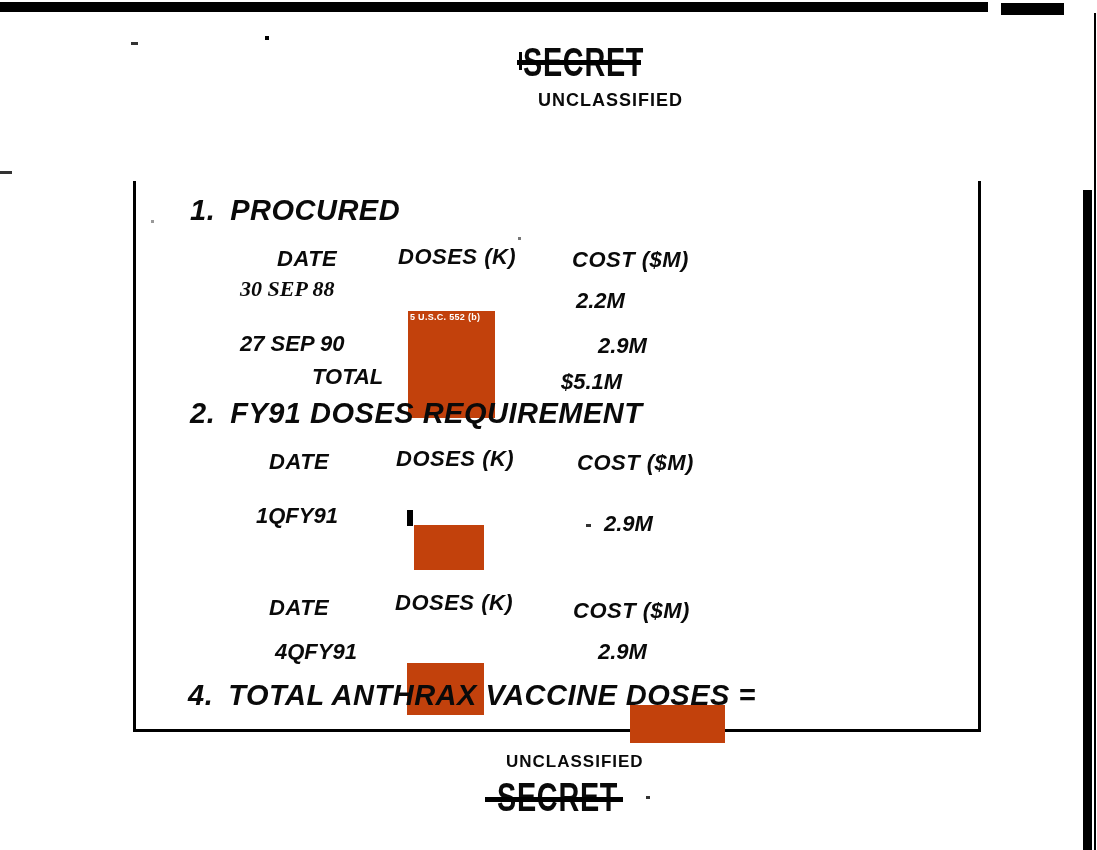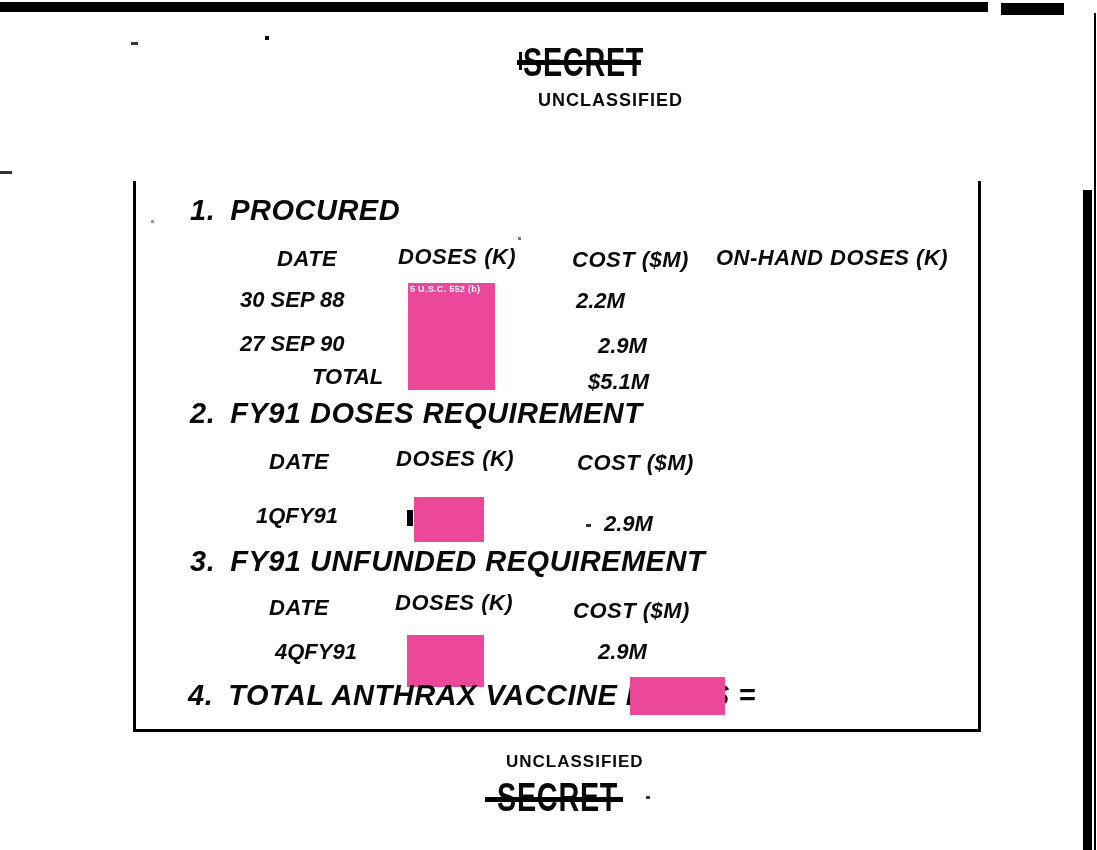--- a/index.html
+++ b/index.html
@@ -1,21 +1,21 @@
 <!DOCTYPE html>
 <html><head>
 <meta charset="utf-8">
 <style>
   html,body{margin:0;padding:0;background:#fff;}
   .page{position:relative;width:1097px;height:850px;background:#ffffff;overflow:hidden;
         font-family:"Liberation Sans",sans-serif;color:#0a0a0a;}
   .abs{position:absolute;white-space:nowrap;line-height:1;}
   .art{position:absolute;background:#000;}
   .speck{position:absolute;background:#333;}
-  .redact{position:absolute;background:#ec4899;}
+  .redact{position:absolute;background:#c2410c;margin-top:28px;}
   .redact .rlabel{color:#fff;font-size:9px;font-weight:bold;letter-spacing:.3px;
         font-style:normal;display:block;padding:1px 0 0 2px;white-space:nowrap;}
   .stamp{font-weight:bold;letter-spacing:1px;}
   .secret{font-size:40px;transform:scaleX(.72);transform-origin:left top;letter-spacing:1px;}
   .uncl-top{font-size:18px;letter-spacing:1px;font-weight:bold;}
   .uncl-bot{font-size:17px;letter-spacing:1px;font-weight:bold;}
   .it{font-style:italic;font-weight:bold;}
   .sec-head{font-size:29px;letter-spacing:.5px;}
   .sec-head .ht{margin-left:15px;}
   .colhead{font-size:22px;letter-spacing:.5px;}
@@ -46,49 +46,45 @@
   <div class="abs uncl-top" style="left:538px;top:91px;">UNCLASSIFIED</div>
 
   <div class="doc-box"></div>
 
   <div class="abs it sec-head" style="left:190px;top:196px;">
     <span>1.</span><span class="ht">PROCURED</span>
   </div>
   <div class="abs it colhead" style="left:277px;top:248px;">DATE</div>
   <div class="abs it colhead" style="left:398px;top:246px;">DOSES (K)</div>
   <div class="abs it colhead" style="left:572px;top:249px;">COST ($M)</div>
-  <div class="abs it colhead" style="left:716px;top:247px;">ON-HAND DOSES (K)</div>
 
-  <div class="abs it cell" style="left:240px;top:289px;">30 SEP 88</div>
+  <div class="abs it cell" style="left:240px;top:278px;font-family:Liberation Serif, serif;">30 SEP 88</div>
   <div class="abs it cell" style="left:576px;top:290px;font-style:italic;">2.2M</div>
   <div class="abs it cell" style="left:240px;top:333px;text-align:right;">27 SEP 90</div>
   <div class="abs it cell" style="left:598px;top:335px;">2.9M</div>
   <div class="abs it cell" style="left:312px;top:366px;">TOTAL</div>
-  <div class="abs it cell" style="left:588px;top:371px;text-align:center;">$5.1M</div>
+  <div class="abs it cell" style="left:561px;top:371px;text-align:center;">$5.1M</div>
 
   <div class="redact" style="left:408px;top:283px;width:87px;height:107px;">
     <span class="rlabel">5 U.S.C. 552 (b)</span>
   </div>
 
   <div class="abs it sec-head" style="left:190px;top:399px;">
     <span>2.</span><span class="ht">FY91 DOSES REQUIREMENT</span>
   </div>
   <div class="abs it colhead" style="left:269px;top:451px;">DATE</div>
   <div class="abs it colhead" style="left:396px;top:448px;">DOSES (K)</div>
   <div class="abs it colhead" style="left:577px;top:452px;">COST ($M)</div>
 
   <div class="abs it cell" style="left:256px;top:505px;">1QFY91</div>
   <div class="abs it cell" style="left:604px;top:513px;">2.9M</div>
   <div class="redact" style="left:414px;top:497px;width:70px;height:45px;"></div>
   <div class="art" style="left:407px;top:510px;width:6px;height:16px;"></div>
   <div class="speck" style="left:586px;top:524px;width:5px;height:3px;"></div>
 
-  <div class="abs it sec-head" style="left:190px;top:547px;">
-    <span>3.</span><span class="ht">FY91 UNFUNDED REQUIREMENT</span>
-  </div>
   <div class="abs it colhead" style="left:269px;top:597px;">DATE</div>
   <div class="abs it colhead" style="left:395px;top:592px;">DOSES (K)</div>
   <div class="abs it colhead" style="left:573px;top:600px;">COST ($M)</div>
 
   <div class="abs it cell" style="left:262px;top:641px;margin-left:13px;">4QFY91</div>
   <div class="abs it cell" style="left:598px;top:641px;">2.9M</div>
   <div class="redact" style="left:407px;top:635px;width:77px;height:52px;"></div>
 
   <div class="abs it sec-head" style="left:188px;top:681px;">
     <span>4.</span><span class="ht">TOTAL ANTHRAX VACCINE DOSES =</span>

